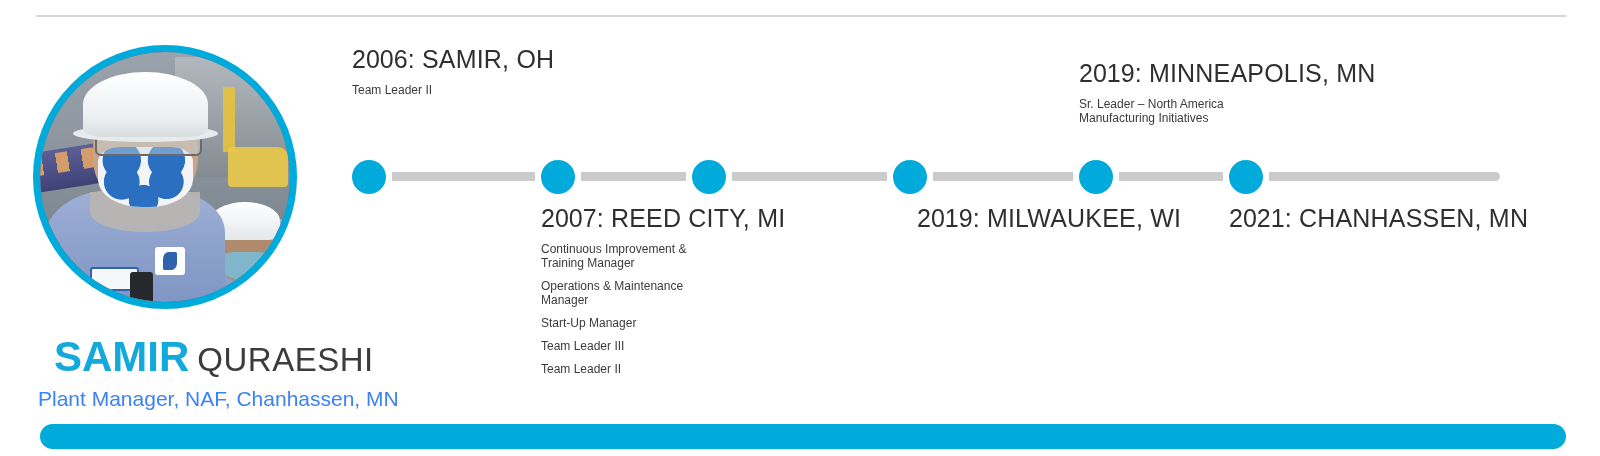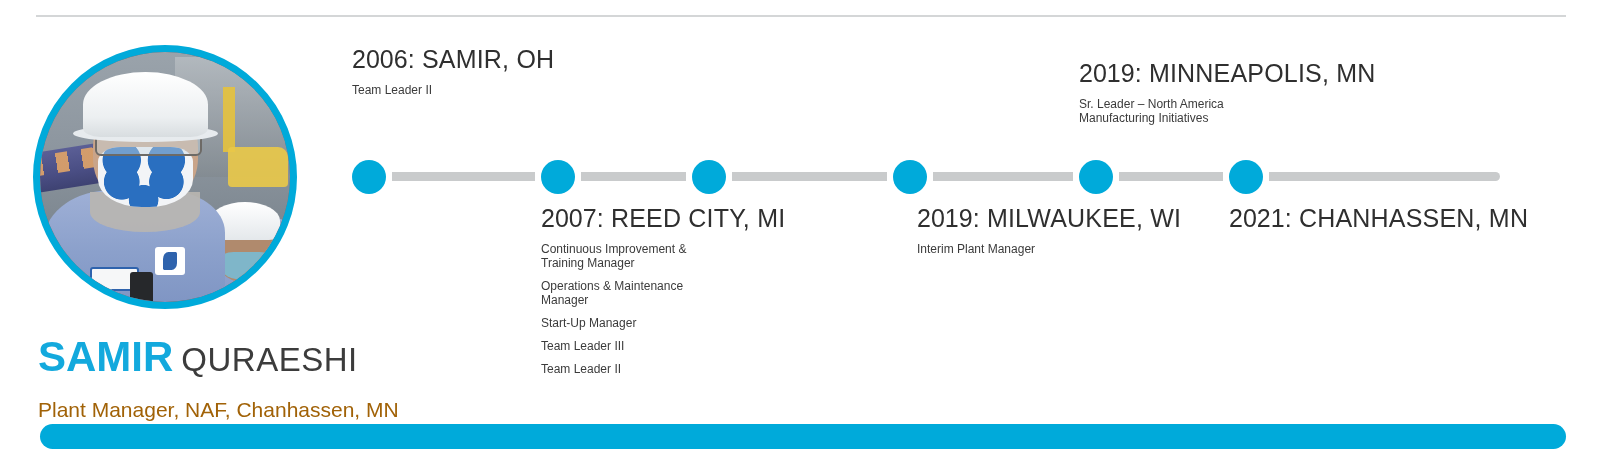--- a/index.html
+++ b/index.html
@@ -173,38 +173,39 @@
   
   .name-block {
     position: absolute;
     left: 38px;
     top: 336px;
     width: 460px;
   }
   .name-line {
     white-space: nowrap;
     line-height: 1.0;
+    margin-left: 16px;
   }
   .name-first {
     font-size: 42px;
     font-weight: bold;
     color: #13a9dd;
     letter-spacing: 0px;
   }
   .name-last {
     font-size: 33px;
     font-weight: normal;
     color: #3c3c3c;
     letter-spacing: 0.5px;
     margin-left: 8px;
   }
   .name-sub {
-    margin-top: 20px;
+    margin-top: 9px;
     font-size: 21px;
-    color: #a16207;
+    color: #3b82f6;
     white-space: nowrap;
   }
 
   
   .timeline {
     position: absolute;
     left: 0;
     top: 0;
     width: 1600px;
     height: 456px;
@@ -334,23 +335,20 @@
 Manager</div>
           <div class="role">Start-Up Manager</div>
           <div class="role">Team Leader III</div>
           <div class="role">Team Leader II</div>
         </div>
       </div>
       <div class="tl-dot" style="left: 692px; top: 160px;"></div>
       <div class="tl-dot" style="left: 893px; top: 160px;"></div>
       <div class="entry below" style="left: 893px; top: 205px; margin-left: 24px;">
         <div class="entry-title"><span class="yr">2019</span><span class="city">: MILWAUKEE, WI</span></div>
-        <div class="roles">
-          <div class="role">Interim Plant Manager</div>
-        </div>
       </div>
       <div class="tl-dot" style="left: 1079px; top: 160px;"></div>
       <div class="entry above" style="left: 1079px; top: 60px;">
         <div class="entry-title"><span class="yr">2019</span><span class="city">: MINNEAPOLIS, MN</span></div>
         <div class="roles">
           <div class="role">Sr. Leader – North America
 Manufacturing Initiatives</div>
         </div>
       </div>
       <div class="tl-dot" style="left: 1229px; top: 160px;"></div>

